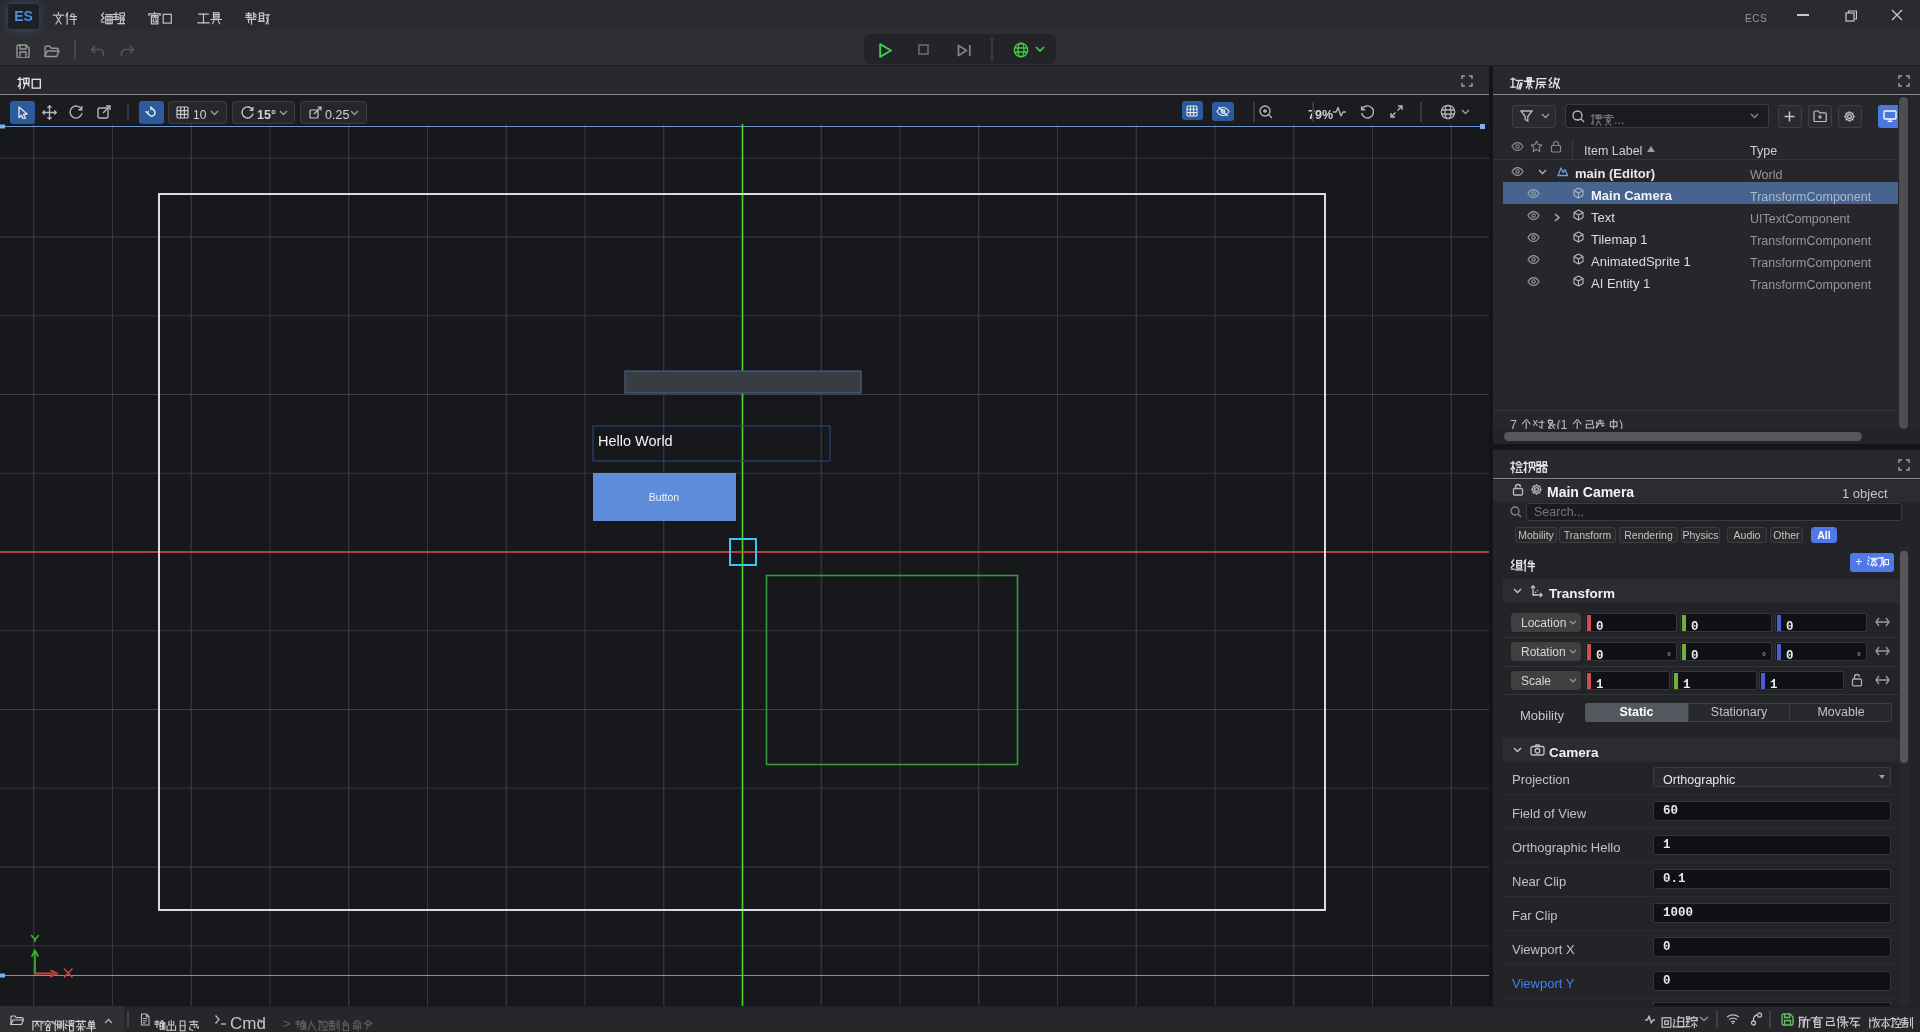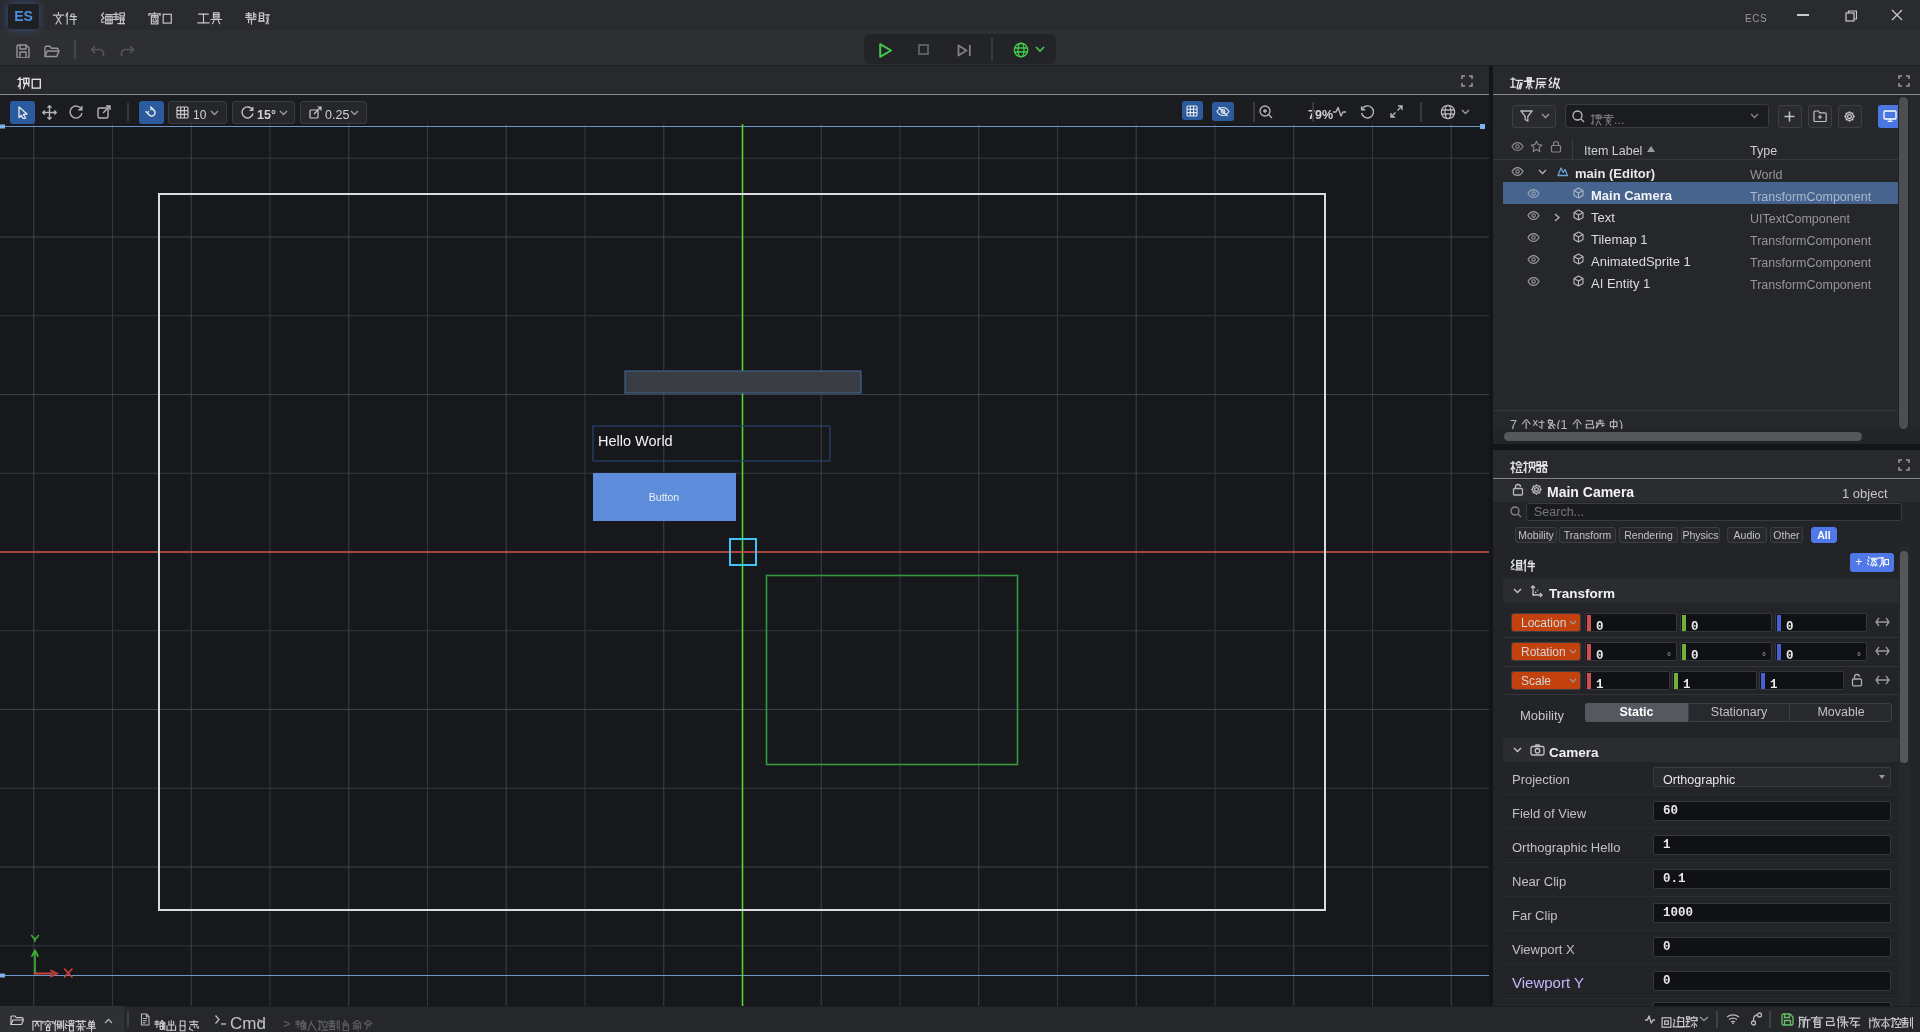--- a/index.html
+++ b/index.html
@@ -4,21 +4,21 @@
 html,body{width:1920px;height:1032px;overflow:hidden;background:#141518;font-family:"Liberation Sans",sans-serif;-webkit-font-smoothing:antialiased}
 .abs{position:absolute}
 #app{position:relative;width:1920px;height:1032px}
 #titlebar{position:absolute;left:0;top:0;width:1920px;height:30px;background:#2a2b2e}
 #toolbar{position:absolute;left:0;top:30px;width:1920px;height:36px;background:#2e2f32;border-bottom:1px solid #1f2023}
 .ptitle{position:absolute;height:29px;background:#28292c;border-bottom:1px solid #88898c}
 .mono{font-family:"Liberation Mono",monospace}
 .blue-btn{background:#2c5a9e}
 .drop{position:absolute;background:#26272b;border:1px solid #3b3c40;border-radius:3px}
 .inp{position:absolute;background:#101114;border:1px solid #35363a;border-radius:2px}
-.lblbtn{position:absolute;background:#c2410c;border:1px solid #3e3f44;border-radius:3px;color:#d5d6d8;font-size:12px}
+.lblbtn{position:absolute;background:#404040;border:1px solid #3e3f44;border-radius:3px;color:#d5d6d8;font-size:12px}
 .tab{position:absolute;background:#28292b;border:1px solid #3c3d41;border-radius:3px;color:#c3c4c6;font-size:10.5px;text-align:center;line-height:15px;height:16px;top:527px}
 .sech{position:absolute;left:1503px;width:396px;height:24px;background:#2b2c2f}
 .propinp{position:absolute;left:1653px;width:238px;height:20px;background:#101114;border:1px solid #35363a;border-radius:2px;color:#e8e8ea;font-family:"Liberation Mono",monospace;font-size:12.5px;font-weight:bold;line-height:18px;padding-left:9px}
 </style></head><body>
 <div id="app">
 
 <div id="titlebar"></div>
     <div id="toolbar"></div>
 <div class="abs" style="left:8px;top:4px;">
       <div style="width:31px;height:25px;background:#1e2023;border-radius:3px;box-shadow:0 0 10px rgba(70,130,230,.45);color:#4a8fe0;font-weight:bold;font-size:14px;text-align:center;line-height:25px">ES</div>
@@ -1095,21 +1095,21 @@
 <div class="abs" style="left:1512px;top:906px;"><span style="color:#c0c1c4;font-size:13px">Far Clip</span></div>
 <div class="propinp" style="top:903px">1000</div>
 <div class="abs" style="left:1503px;top:930px;">
       <div style="width:396px;height:1px;background:#2b2c2f"></div>
     </div>
 <div class="abs" style="left:1512px;top:940px;"><span style="color:#c0c1c4;font-size:13px">Viewport X</span></div>
 <div class="propinp" style="top:937px">0</div>
 <div class="abs" style="left:1503px;top:964px;">
       <div style="width:396px;height:1px;background:#2b2c2f"></div>
     </div>
-<div class="abs" style="left:1512px;top:974px;"><span style="color:#c4b5fd;font-size:15px">Viewport Y</span></div>
+<div class="abs" style="left:1512px;top:974px;"><span style="color:#3b82f6;font-size:13px">Viewport Y</span></div>
 <div class="propinp" style="top:971px">0</div>
 <div class="abs" style="left:1503px;top:998px;">
       <div style="width:396px;height:1px;background:#2b2c2f"></div>
     </div>
 <div class="abs" style="left:1653px;top:1002px;">
       <div style="width:238px;height:4px;background:#101114;border:1px solid #35363a;border-bottom:none"></div>
     </div>
 <div class="abs" style="left:1899px;top:547px;">
       <div style="width:11px;height:459px;background:#27282b"></div>
     </div>

